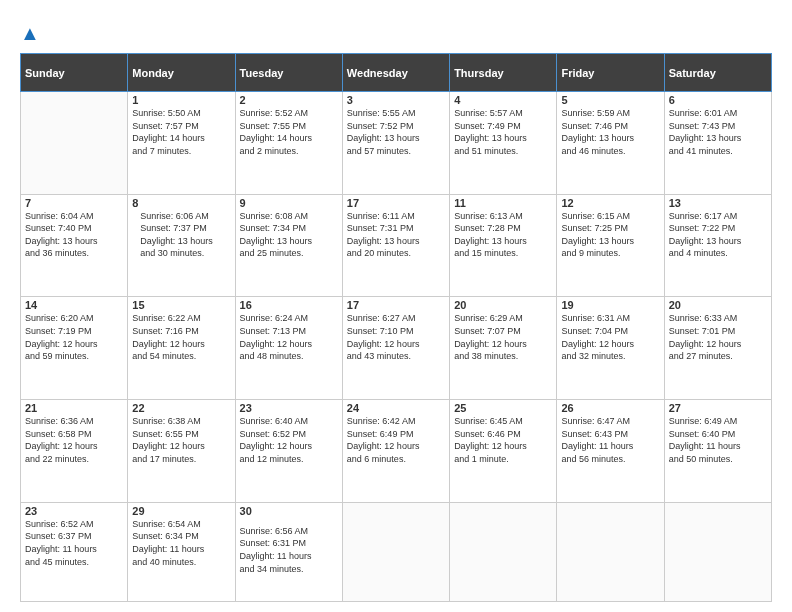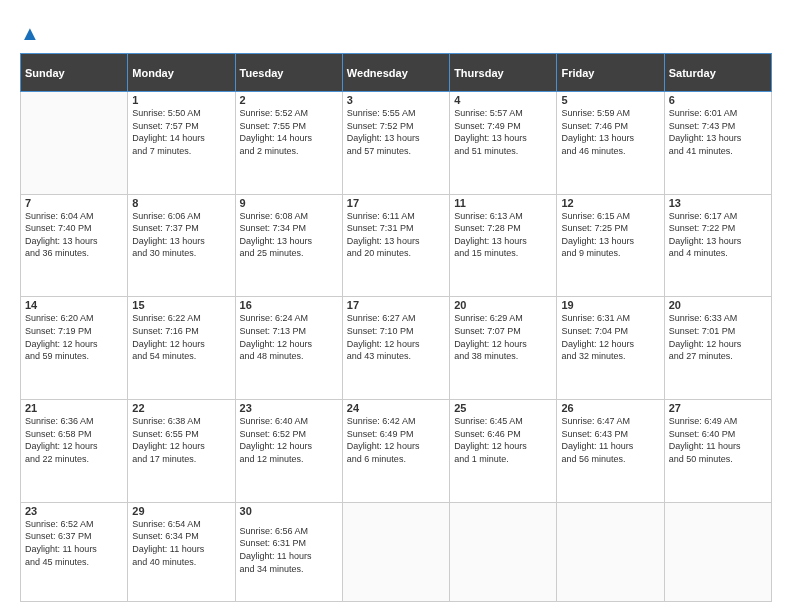--- a/index.html
+++ b/index.html
@@ -188,21 +188,21 @@
         <tr>
           <td>
             <span class="day-num">7</span>
             <div class="day-info" style="white-space: pre-line;">Sunrise: 6:04 AM
 Sunset: 7:40 PM
 Daylight: 13 hours
 and 36 minutes.</div>
           </td>
           <td>
             <span class="day-num">8</span>
-            <div class="day-info" style="white-space: pre-line;">Sunrise: 6:06 AM
+            <div class="day-info" style="white-space: pre-line; margin-left: 8px;">Sunrise: 6:06 AM
 Sunset: 7:37 PM
 Daylight: 13 hours
 and 30 minutes.</div>
           </td>
           <td>
             <span class="day-num">9</span>
             <div class="day-info" style="white-space: pre-line;">Sunrise: 6:08 AM
 Sunset: 7:34 PM
 Daylight: 13 hours
 and 25 minutes.</div>

